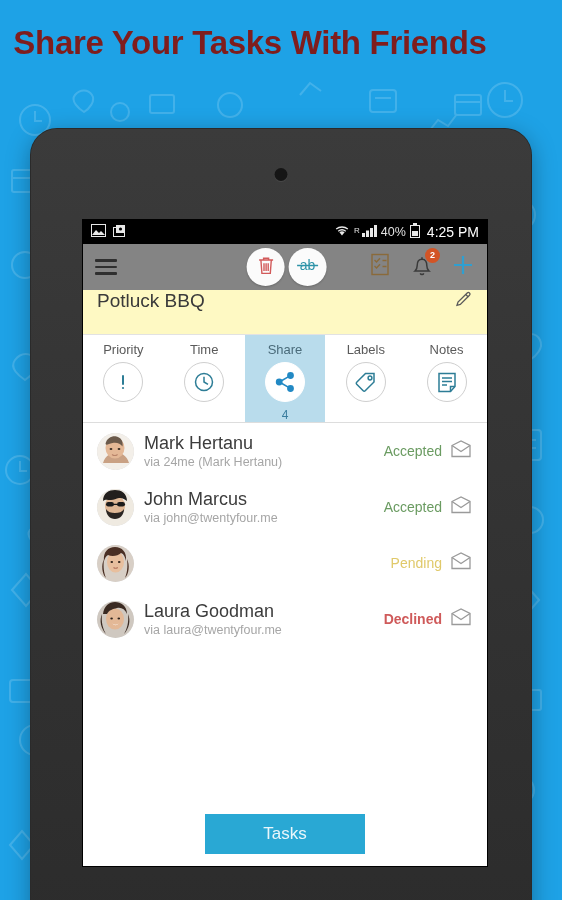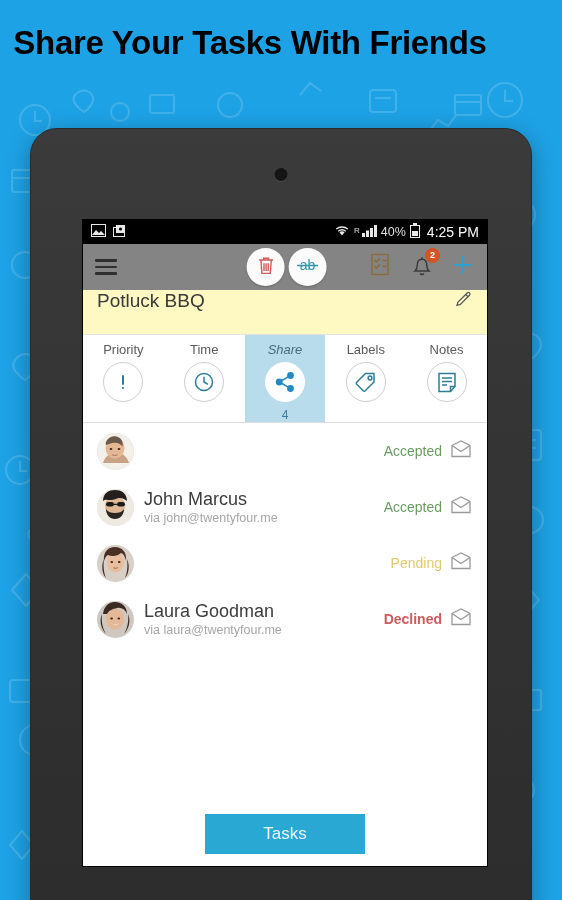--- a/index.html
+++ b/index.html
@@ -12,21 +12,21 @@
     background: #1ea2e6;
     overflow: hidden;
   }
   
   .doodles { position: absolute; inset: 0; opacity: .16; }
   .doodles svg { position: absolute; }
   
   .headline {
     position: absolute; top: 24px; left: 0; width: 500px;
     text-align: center;
-    color: #000000;
+    color: #7f1d1d;
     font-size: 33px;
     font-weight: bold;
     letter-spacing: -0.3px;
     white-space: nowrap;
   }
   
   .device {
     position: absolute; left: 31px; top: 129px;
     width: 500px; height: 800px;
     background: #343434;
@@ -96,21 +96,21 @@
   .title-text { font-size: 19px; color: #3a3a3a; }
   .title-edit { margin-left: auto; }
   
   .tabs { display: flex; height: 88px; border-bottom: 1px solid #dddddd; background:#fff; }
   .tab {
     flex: 1; display: flex; flex-direction: column; align-items: center;
     padding-top: 7px; cursor: pointer;
   }
   .tab.selected { background: #b9dcec; }
   .tab-label { font-size: 13px; color: #5a5a5a; margin-bottom: 5px; }
-  .tab.selected .tab-label { color: #4a6b7a; font-style: italic; }
+  .tab.selected .tab-label { color: #4a6b7a; }
   .tab-circle {
     width: 40px; height: 40px; border-radius: 50%;
     border: 1px solid #cfcfcf; background: #fff;
     display: flex; align-items: center; justify-content: center;
   }
   .tab.selected .tab-circle { border-color: #fff; }
   .tab-count { font-size: 12px; color: #3a7d9e; margin-top: 6px; }
   
   .contact-input {
     height: 38px; display: flex; align-items: center;
@@ -403,20 +403,24 @@
             <svg width="37" height="37" viewBox="0 0 37 37">
               <circle cx="18.5" cy="18.5" r="18.5" fill="#f3efe9"></circle>
               <path d="M6 30c2-7 8-11 13-11s11 4 13 11z" fill="#c9a184"></path>
               <ellipse cx="18" cy="15" rx="9.5" ry="10.5" fill="#e4b896"></ellipse>
               <path d="M8.5 11c1-6 7-8.5 11-7.5s7 4 6 10c-2-3-6-4.5-10-3.5s-6 2.5-7 1z" fill="#6b5a4b"></path>
               <ellipse cx="14" cy="16" rx="1.4" ry="1.1" fill="#3a2e25"></ellipse>
               <ellipse cx="22" cy="16" rx="1.4" ry="1.1" fill="#3a2e25"></ellipse>
               <path d="M15 21.5c1.6 1.2 4 1.2 5.6 0" stroke="#b9846a" stroke-width="1.1" fill="none"></path>
             </svg>
           </span>
+          <span class="c-texts">
+            <span class="c-name">Mark Hertanu</span>
+            <span class="c-via">via 24me (Mark Hertanu)</span>
+          </span>
           <span class="c-right">
             <span class="c-status st-accepted">Accepted</span>
             <span>
               <svg width="24" height="22" viewBox="0 0 24 22" fill="none" stroke="#9a9a9a" stroke-width="1.3">
                 <path d="M3 7.5l9-4.5 9 4.5v11H3z"></path>
                   <path d="M3 7.5l9 6 9-6"></path>
               </svg>
             </span>
           </span>
         </div>

